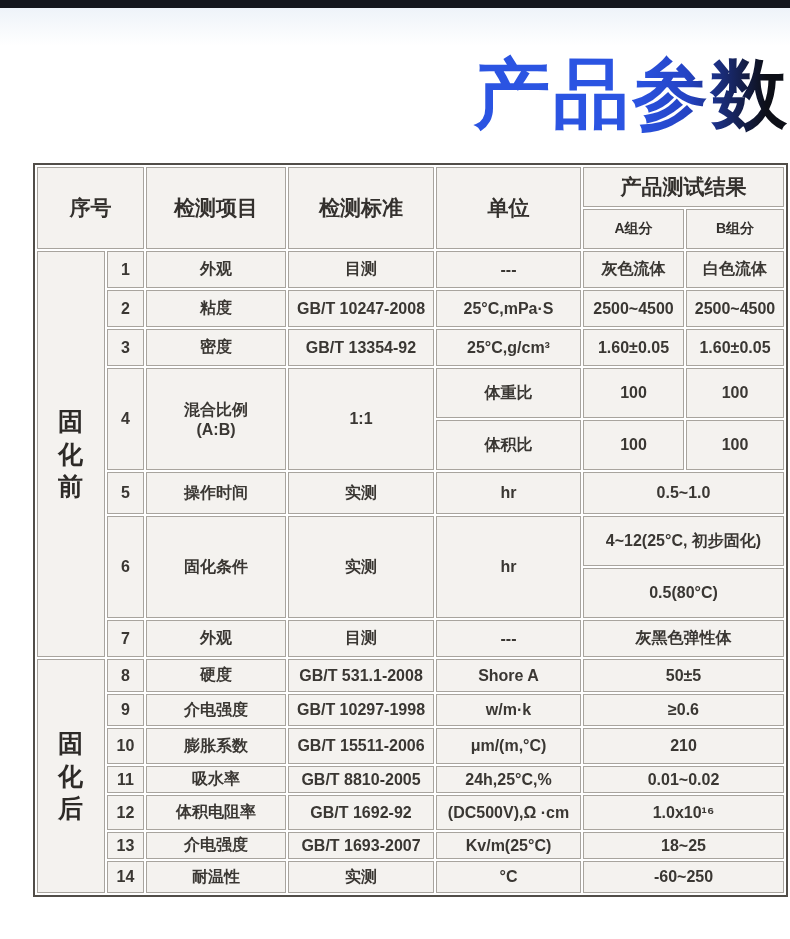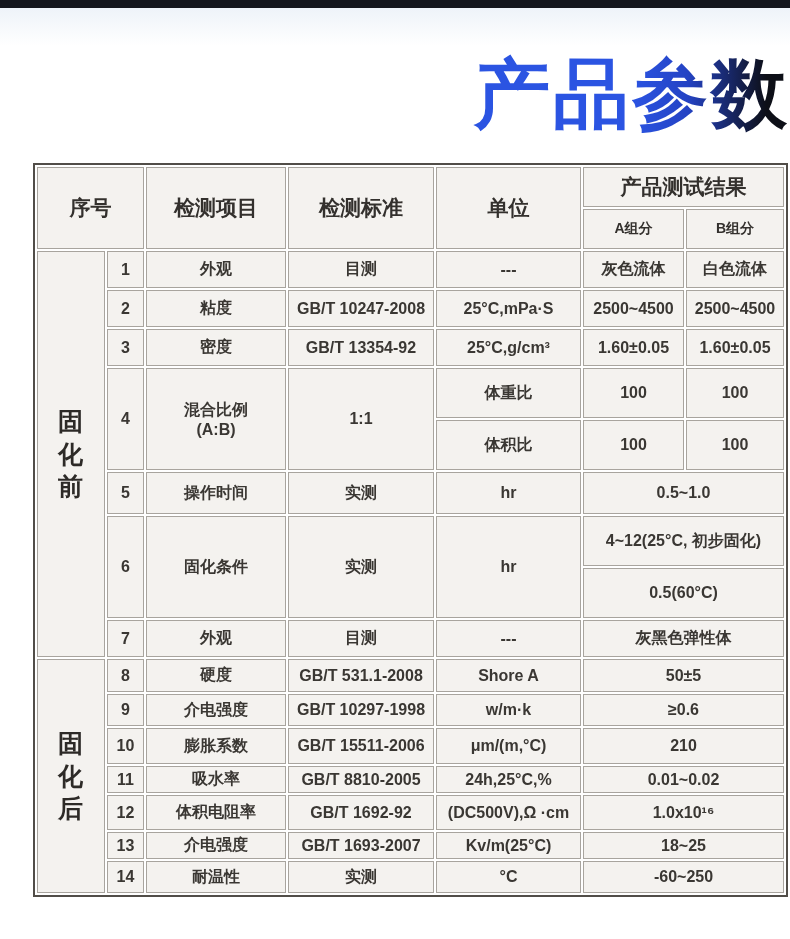--- a/index.html
+++ b/index.html
@@ -116,21 +116,21 @@
         <td colspan="2">0.5~1.0</td>
       </tr>
       <tr style="height: 50px;">
         <td rowspan="2">6</td>
         <td rowspan="2">固化条件</td>
         <td rowspan="2">实测</td>
         <td rowspan="2">hr</td>
         <td colspan="2">4~12(25°C, 初步固化)</td>
       </tr>
       <tr style="height: 50px;">
-        <td colspan="2">0.5(60°C)</td>
+        <td colspan="2">0.5(80°C)</td>
       </tr>
       <tr style="height: 37px;">
         <td>7</td>
         <td>外观</td>
         <td>目测</td>
         <td>---</td>
         <td colspan="2">灰黑色弹性体</td>
       </tr>
       <tr style="height: 33px;">
         <td rowspan="7" class="group">固

